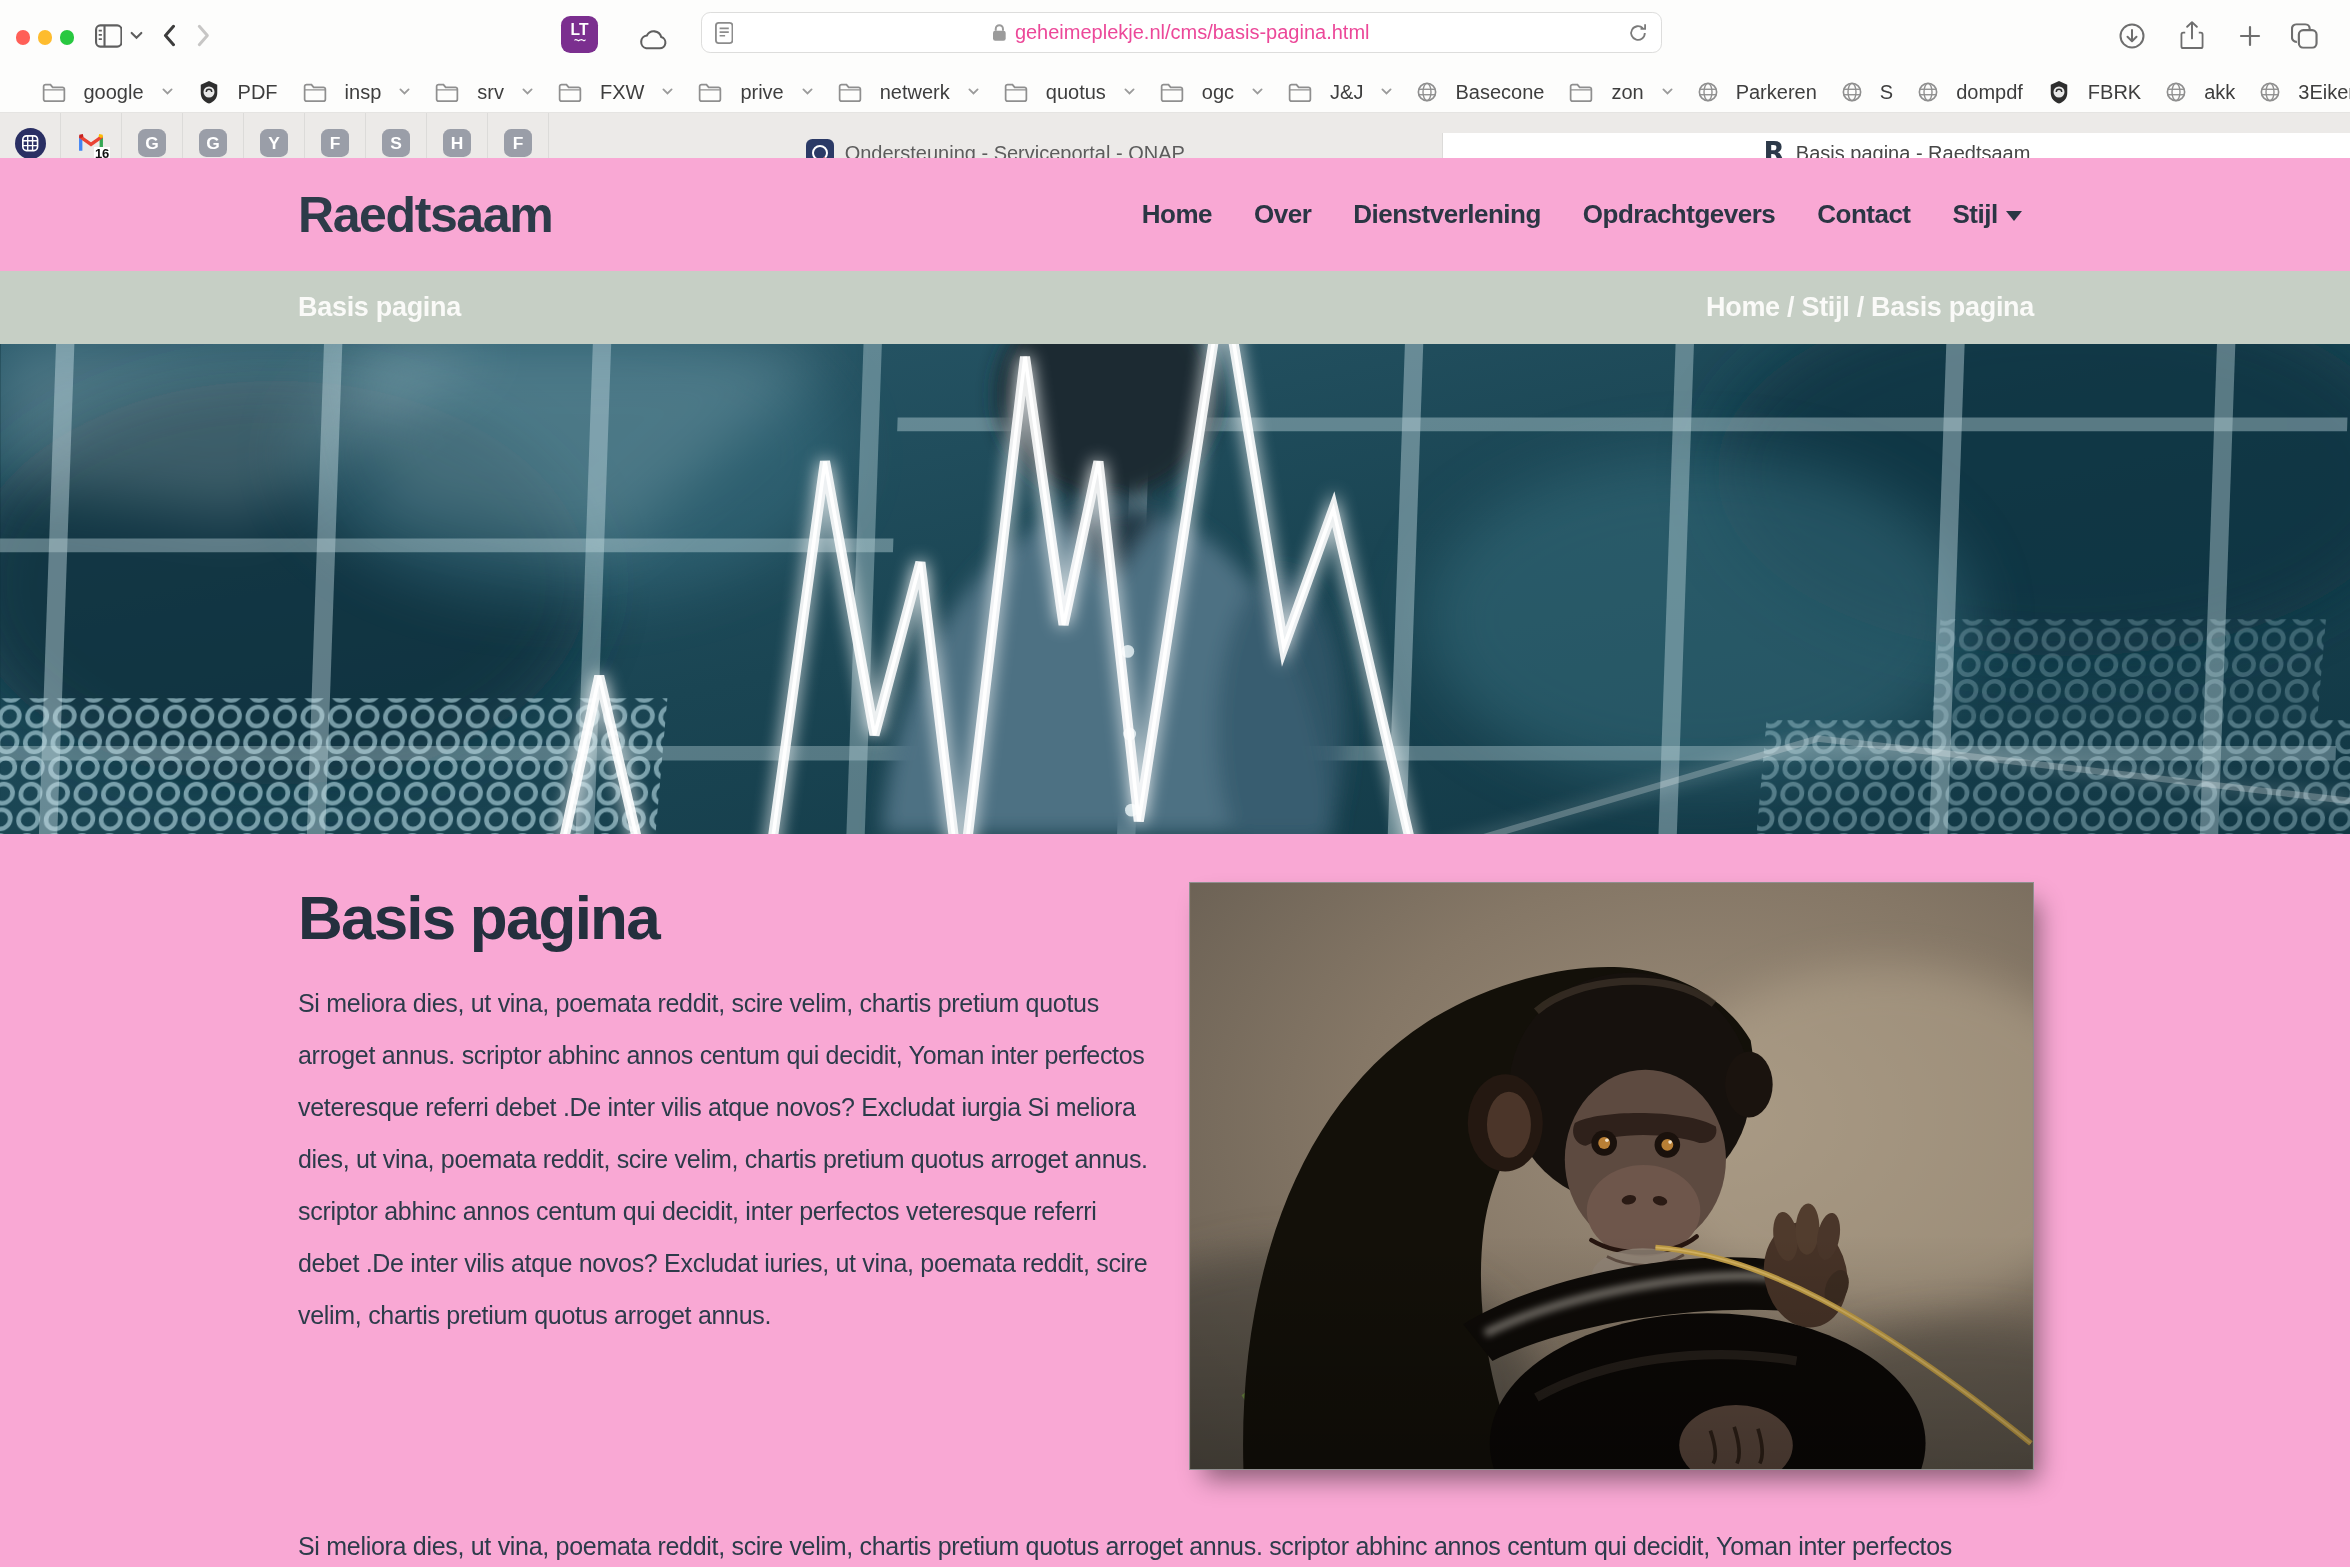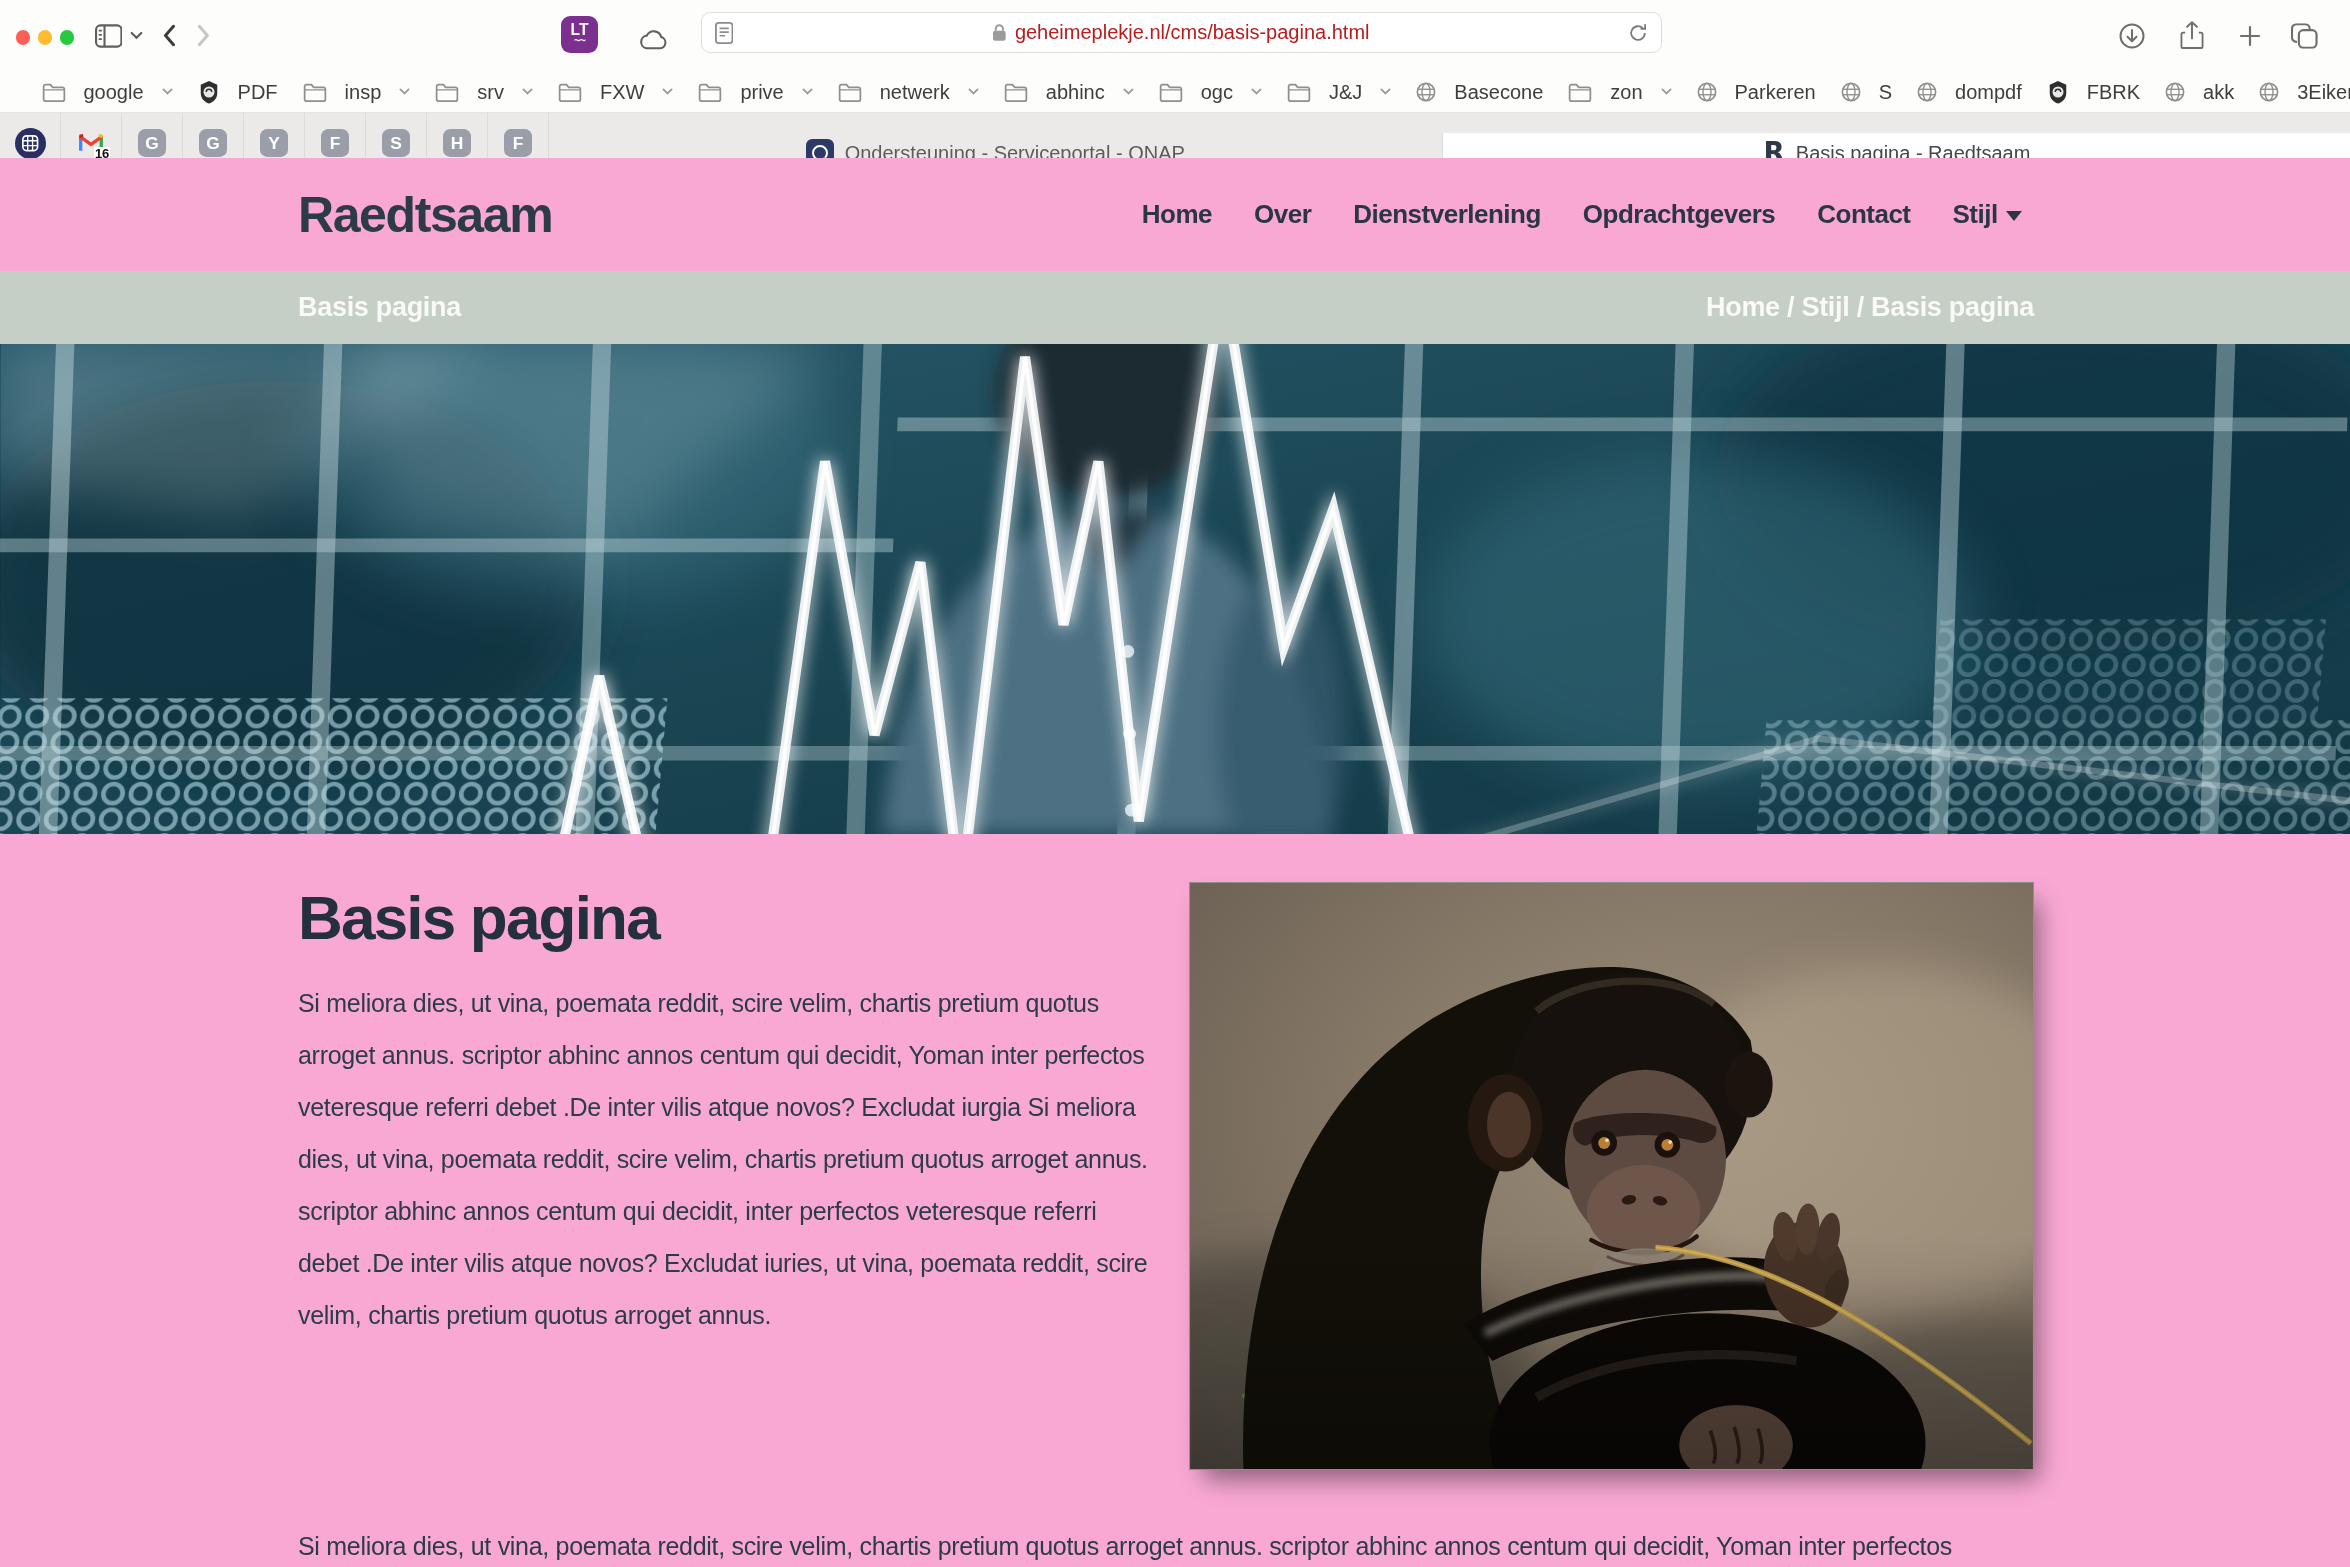--- a/index.html
+++ b/index.html
@@ -14,21 +14,21 @@
   .tbtn{position:absolute;top:20px;width:33px;height:31px;display:flex;align-items:center;justify-content:center;color:#5f5f5f;}
   .tbtn svg{display:block}
   .disabled{color:#c7c6c5}
   .ext-lt{position:absolute;top:15.6px;left:561px;width:37px;height:37px;border-radius:9.2px;background:#7b2f8f;
           color:#fff;font-weight:bold;font-size:15.6px;display:flex;flex-direction:column;align-items:center;justify-content:center;line-height:1;}
   .ext-lt .wave{font-size:11px;letter-spacing:-0.9px;margin-top:-1.8px}
   .url-field{position:absolute;top:12px;left:701px;width:959px;height:39px;background:#fff;border:1.4px solid #dddddc;
              border-radius:9.2px;display:flex;align-items:center;}
   .url-reader{margin-left:13px;color:#8c8c8c;}
   .url-center{flex:1;display:flex;align-items:center;justify-content:center;gap:8.3px;color:#9b9b9b;}
-  .url-text{font-size:20px;color:#b91c1c;}
+  .url-text{font-size:20px;color:#ec4899;}
   .url-reload{margin-right:13px;color:#7b7b7b;}
 
   
   .bookmarks{position:absolute;top:72px;left:0;right:0;height:40px;background:#fdfdfc;display:flex;align-items:center;
              padding:0 16.5px;gap:25px;font-size:20px;color:#3e3e3e;white-space:nowrap;}
   .bm{display:flex;align-items:center;gap:18px;}
   .bm .ic{color:#8f8f8f;flex:0 0 auto}
   .bm .ch{color:#9b9b9b;flex:0 0 auto}
   .grid-dots{width:20px;height:20px;color:#7d7d7d}
   .bm-app{width:22px;height:24px;color:#2f2f2f}
@@ -316,21 +316,21 @@
         </svg>
         <span>netwerk</span>
         <svg class="ch" width="11" height="7.3" viewBox="0 0 12 8">
           <use href="#i-chevD"></use>
         </svg>
       </div>
     <div class="bm">
         <svg class="ic" width="24" height="19" viewBox="0 0 26 21">
           <use href="#i-folder"></use>
         </svg>
-        <span>abhinc</span>
+        <span>quotus</span>
         <svg class="ch" width="11" height="7.3" viewBox="0 0 12 8">
           <use href="#i-chevD"></use>
         </svg>
       </div>
     <div class="bm">
         <svg class="ic" width="24" height="19" viewBox="0 0 26 21">
           <use href="#i-folder"></use>
         </svg>
         <span>ogc</span>
         <svg class="ch" width="11" height="7.3" viewBox="0 0 12 8">

